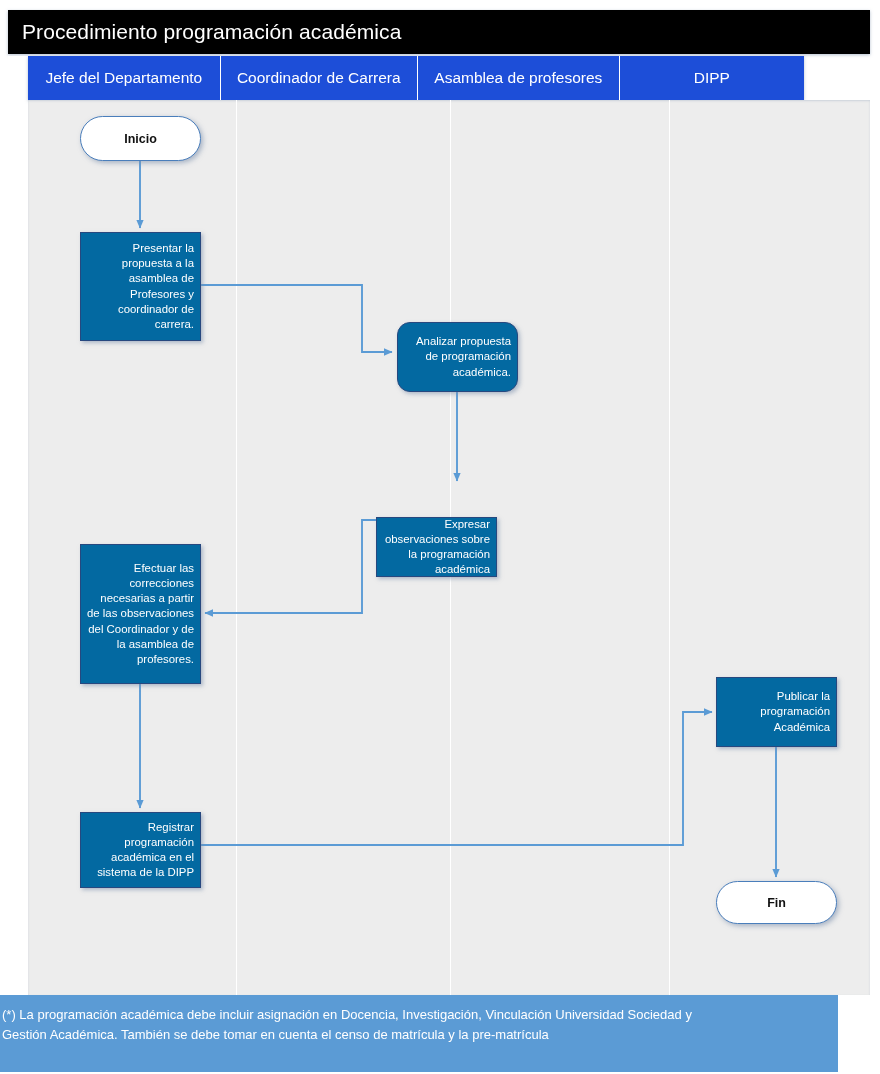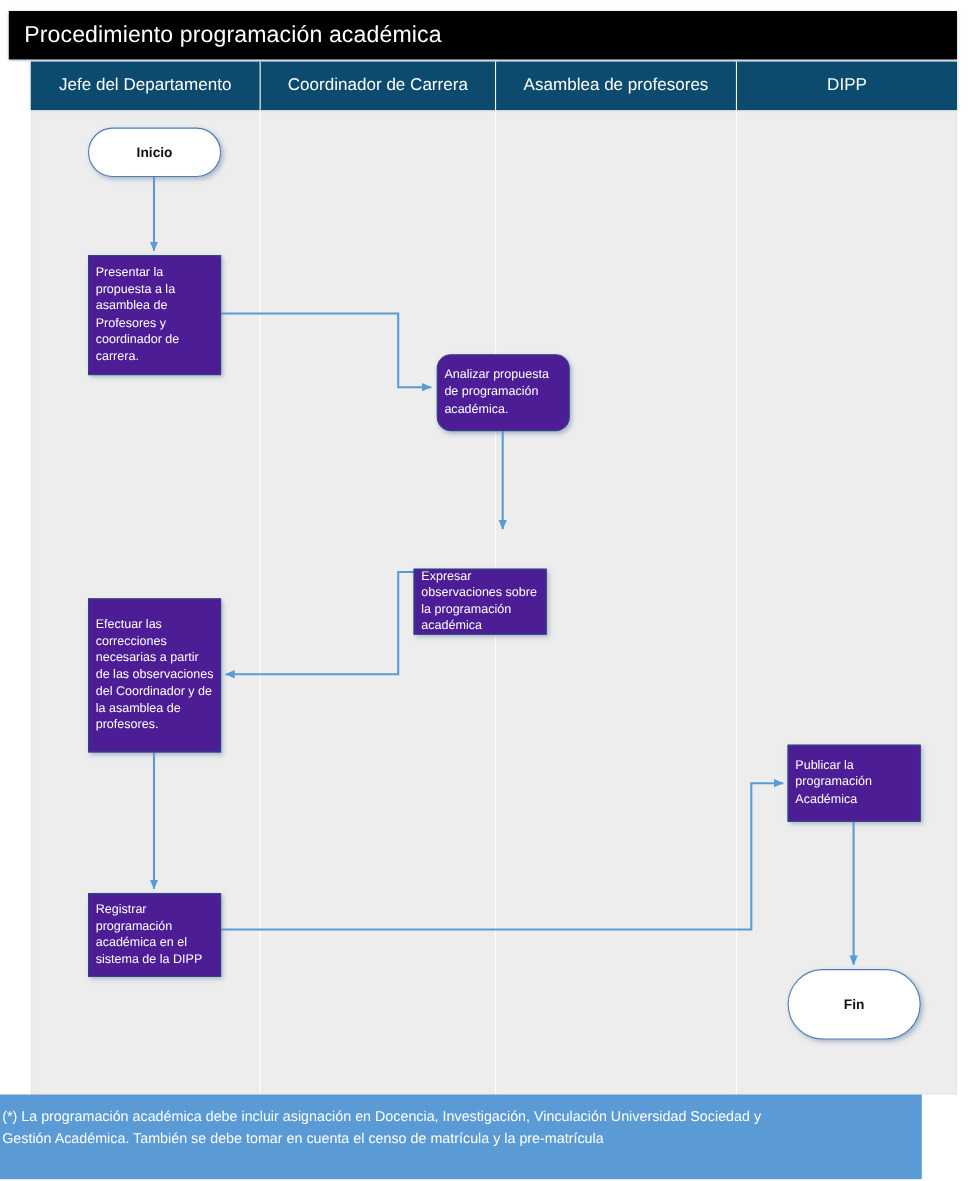--- a/index.html
+++ b/index.html
@@ -28,22 +28,22 @@
     color:#ffffff;
     font-size:21px;
     font-weight:400;
     padding-left:14px;
     letter-spacing:.1px;
     white-space:nowrap;
   }
 
   
   #lane-header{
-    position:absolute;left:28px;top:56px;width:842px;height:44px;
-    background:#0c4a6e;
+    position:absolute;left:28px;top:56px;width:776px;height:44px;
+    background:#1d4ed8;
     display:flex;
     box-shadow:0 1px 3px rgba(120,140,170,.5);
   }
   .lane-head{
     color:#ffffff;
     font-size:15.5px;
     display:flex;align-items:center;justify-content:center;
     box-sizing:border-box;
     border-right:1.6px solid #ffffff;
     white-space:nowrap;
@@ -75,26 +75,26 @@
   #left-gutter{
     position:absolute;left:8px;top:56px;width:20px;height:939px;
     background:#ffffff;
   }
 
   
   .node{
     position:absolute;
     box-sizing:border-box;
     display:flex;align-items:center;justify-content:center;
-    text-align:left;
+    text-align:right;
     color:#ffffff;
     font-size:11.4px;
     line-height:1.33;
     padding:3px 6px;
-    background:#4c1d95;
+    background:#0369a1;
     border:1px solid #27487f;
     box-shadow:2px 2px 4px rgba(120,140,170,.55);
     white-space:pre-line;
   }
   .terminator{
     position:absolute;
     box-sizing:border-box;
     display:flex;align-items:center;justify-content:center;
     text-align:center;
     color:#111111;
@@ -180,20 +180,20 @@
   <div class="node" style="left:397px;top:322px;width:121px;height:70px;border-radius:13px;">Analizar propuesta de programación académica.</div>
 
   <div class="node" style="left:376px;top:485px;width:121px;height:60px;margin-top:32px;">Expresar observaciones sobre la programación académica</div>
 
   <div class="node" style="left:80px;top:544px;width:121px;height:140px;">Efectuar las correcciones necesarias a partir de las observaciones del Coordinador y de la asamblea de profesores.</div>
 
   <div class="node" style="left:716px;top:677px;width:121px;height:70px;">Publicar la programación Académica</div>
 
   <div class="node" style="left:80px;top:812px;width:121px;height:76px;">Registrar programación académica en el sistema de la DIPP</div>
 
-  <div class="terminator" style="left:716px;top:881px;width:121px;height:64px;">Fin</div>
+  <div class="terminator" style="left:716px;top:881px;width:121px;height:43px;">Fin</div>
 
   <div id="footnote">
     <span class="fn-line">(*) La programación académica debe incluir  asignación en Docencia, Investigación, Vinculación Universidad Sociedad y</span>
     <span class="fn-line">Gestión Académica. También se debe tomar en cuenta el censo de matrícula y la pre-matrícula</span>
   </div>
 
 </div>
 
 </body></html>

